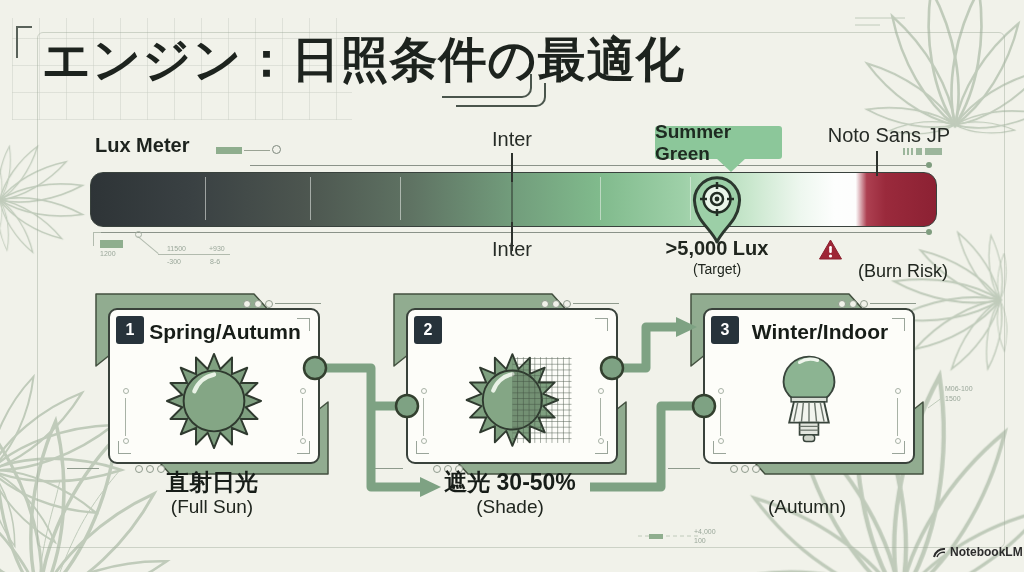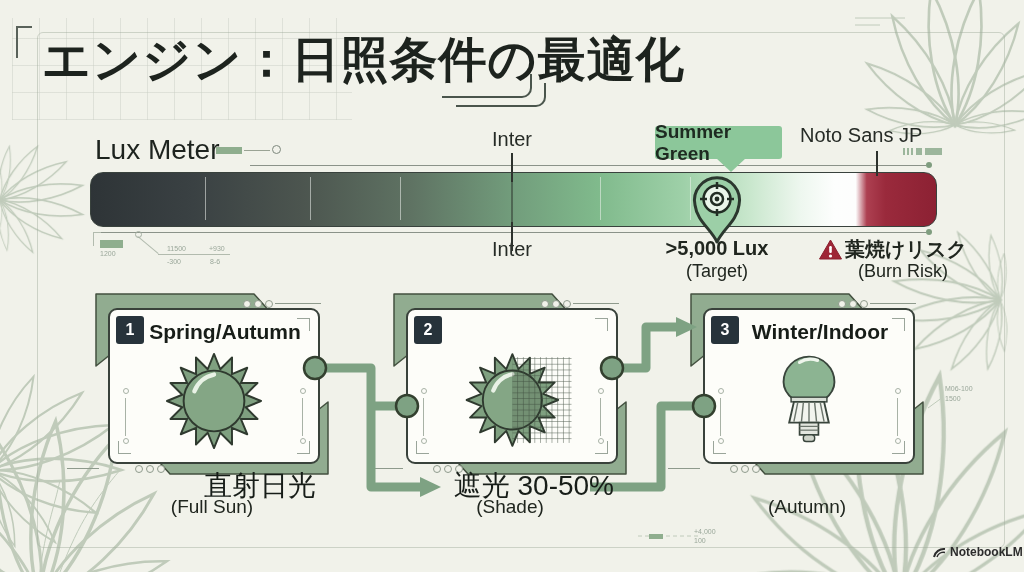--- a/index.html
+++ b/index.html
@@ -7,42 +7,42 @@
          font-family:"Liberation Sans","DejaVu Sans",sans-serif;color:#20261f;}
   .abs{position:absolute;}
   .frame{left:37px;top:32px;width:966px;height:514px;border:1px solid rgba(160,170,155,.45);border-radius:6px;z-index:0;}
   .grid{left:12px;top:18px;width:340px;height:102px;z-index:0;opacity:.55;
     background-image:repeating-linear-gradient(0deg,rgba(150,160,145,.35) 0 1px,transparent 1px 27px),
                      repeating-linear-gradient(90deg,rgba(150,160,145,.35) 0 1px,transparent 1px 27px);}
   .tl-bracket{left:16px;top:26px;width:14px;height:30px;border-left:2px solid #59625a;border-top:2px solid #59625a;z-index:1;}
   .page-title{left:42px;top:28px;font-size:48px;font-weight:800;letter-spacing:1px;color:#1d231e;z-index:2;}
   .tb{position:absolute;border-right:2px solid #4a554c;border-bottom:2px solid #4a554c;border-bottom-right-radius:10px;}
   
-  .lux-label{left:95px;top:134px;font-size:28px;font-weight:normal;color:#1d231e;z-index:2;}
+  .lux-label{left:95px;top:134px;font-size:20px;font-weight:bold;color:#1d231e;z-index:2;}
   .lux-dash{left:216px;top:147px;width:26px;height:7px;background:#8fae8e;z-index:2;}
   .lux-line{left:244px;top:150px;width:26px;height:1px;background:#9aa394;z-index:2;}
   .lux-circ{left:272px;top:145px;width:7px;height:7px;border:1.5px solid #7d877c;border-radius:50%;z-index:2;}
   .bar{left:90px;top:172px;width:845px;height:53px;border-radius:13px;border:1px solid #39423d;z-index:2;
     background:linear-gradient(90deg,#2e3437 0%,#3a4143 12%,#4c554f 25%,#5f7363 38%,#729d7c 50%,#80ba8c 60%,
       #9ed0a8 70%,#c9e7cd 78%,#eef7ef 84%,#fdfefd 88%,#fdfdfd 90.5%,#ad4051 91.8%,#9a2a3c 94%,#8c2133 100%);}
   .guide{height:1px;background:#8b9389;z-index:1;}
   .gdot{width:6px;height:6px;border-radius:50%;background:#7f9d7f;z-index:2;}
   .tick-light{width:1px;top:177px;height:43px;background:rgba(238,243,238,.55);z-index:3;}
   .tick-dark{width:2px;background:#2d322d;z-index:3;}
   .tick-full{left:511px;top:172px;width:2px;height:53px;background:rgba(35,40,35,.45);z-index:3;}
   .inter{width:100px;text-align:center;font-size:20px;color:#262b26;z-index:2;}
-  .noto{left:800px;top:124px;width:150px;text-align:left;font-size:20px;color:#262b26;z-index:2;}
+  .noto{left:800px;top:124px;width:150px;text-align:right;font-size:20px;color:#262b26;z-index:2;}
   .eq span{position:absolute;background:#9cb69c;}
   .badge{left:655px;top:126px;width:127px;height:33px;background:#8cc79a;border-radius:3px;z-index:4;
     display:flex;align-items:center;justify-content:center;font-size:19px;font-weight:bold;color:#1e2a21;}
   .badge-ptr{left:716px;top:158px;width:30px;height:14px;background:#8cc79a;z-index:4;
     clip-path:polygon(0 0,100% 0,50% 100%);}
   .pin{left:689px;top:169px;z-index:5;}
   .tgt-val{left:647px;top:237px;width:140px;text-align:center;font-size:20px;font-weight:600;z-index:2;}
-  .tgt-cap{left:647px;top:261px;width:140px;text-align:center;font-size:18px;z-index:2;}
+  .tgt-cap{left:647px;top:261px;width:140px;text-align:center;font-size:14px;z-index:2;}
   .warn{left:819px;top:239px;z-index:2;}
   .risk-jp{left:845px;top:236px;width:135px;font-size:20px;font-weight:bold;z-index:2;}
   .risk-en{left:838px;top:261px;width:130px;text-align:center;font-size:18px;z-index:2;}
   .faint{color:#9aa79a;font-size:7px;z-index:2;}
   .fline{background:#b2bbae;z-index:1;}
   
   .card{width:208px;height:152px;background:#fdfdf9;border:2px solid #39423b;border-radius:9px;z-index:2;}
   .c1{left:108px;top:308px;} .c2{left:406px;top:308px;} .c3{left:703px;top:308px;}
   .step{position:absolute;left:6px;top:6px;width:28px;height:28px;background:#27333b;border-radius:3px;color:#fff;
     font-size:16px;font-weight:bold;display:flex;align-items:center;justify-content:center;}
@@ -52,21 +52,21 @@
   .cb{position:absolute;width:12px;height:12px;}
   .cb.tr{right:8px;top:8px;border-top:1.5px solid #9aa59a;border-right:1.5px solid #9aa59a;}
   .cb.bl{left:8px;bottom:8px;border-bottom:1.5px solid #9aa59a;border-left:1.5px solid #9aa59a;}
   .cb.br{right:8px;bottom:8px;border-bottom:1.5px solid #9aa59a;border-right:1.5px solid #9aa59a;}
   .edge{position:absolute;top:78px;width:5px;height:58px;}
   .edge i{position:absolute;left:0;width:4px;height:4px;border:1px solid #a8b2a6;border-radius:50%;}
   .edge b{position:absolute;left:2px;top:10px;width:1px;height:38px;background:#a8b2a6;}
   .dots{z-index:3;height:8px;}
   .dots i{position:absolute;top:0;width:6px;height:6px;border:1px solid #8e9a8c;border-radius:50%;background:#f1f2ea;}
   .dots b{position:absolute;top:3px;height:1px;background:#8e9a8c;}
-  .clab-jp{width:208px;text-align:right;font-size:28px;font-weight:normal;color:#171d18;z-index:3;}
+  .clab-jp{width:208px;text-align:center;font-size:23px;font-weight:bold;color:#171d18;z-index:3;}
   .clab-en{width:208px;text-align:center;font-size:19px;color:#20261f;z-index:3;}
   .footer{left:933px;top:545px;display:flex;align-items:center;gap:4px;z-index:5;font-size:12px;font-weight:600;color:#2c2c2c;}
   svg{display:block;}
 </style>
 </head>
 <body>
 
 <div class="slide">
 
   <svg class="abs" width="1024" height="572" style="left:0;top:0;z-index:0;" viewBox="0 0 1024 572">
@@ -165,21 +165,20 @@
   <div class="abs tgt-val">&gt;5,000 Lux</div>
   <div class="abs tgt-cap">(Target)</div>
 
   <div class="abs warn">
     <svg width="23" height="21" viewBox="0 0 23 21">
       <polygon points="11.5,1 22.5,20 0.5,20" fill="#9e2636" stroke="#8a1f2e" stroke-width="1" stroke-linejoin="round"></polygon>
       <rect x="10.2" y="7" width="2.6" height="7" rx="1.2" fill="#fff"></rect>
       <circle cx="11.5" cy="17" r="1.6" fill="#fff"></circle>
     </svg>
   </div>
-  <div class="abs risk-jp">葉焼けリスク</div>
   <div class="abs risk-en">(Burn Risk)</div>
 
   <div class="abs" style="left:100px;top:240px;width:23px;height:8px;background:#8fae8e;z-index:2;"></div>
   <div class="abs faint" style="left:100px;top:250px;">1200</div>
   <div class="abs" style="left:135px;top:231px;width:5px;height:5px;border:1px solid #a3ada0;border-radius:50%;z-index:2;"></div>
   <div class="abs fline" style="left:138px;top:236px;width:27px;height:1px;transform:rotate(40deg);transform-origin:left top;"></div>
   <div class="abs fline" style="left:158px;top:254px;width:72px;height:1px;"></div>
   <div class="abs faint" style="left:167px;top:245px;">11500</div>
   <div class="abs faint" style="left:209px;top:245px;">+930</div>
   <div class="abs faint" style="left:167px;top:258px;">-300</div>

